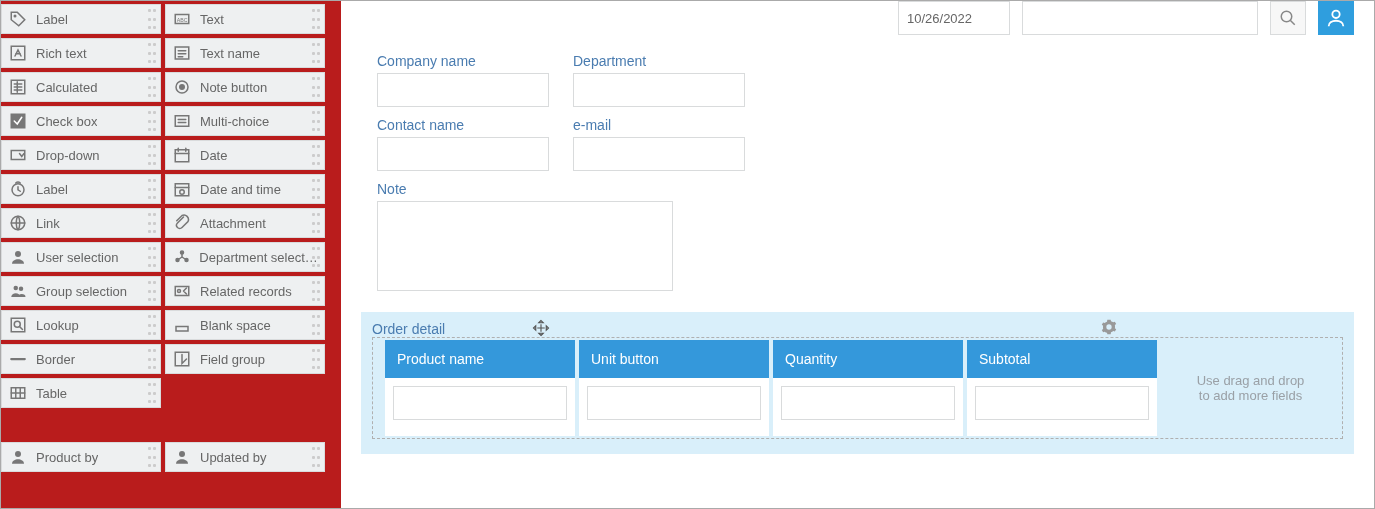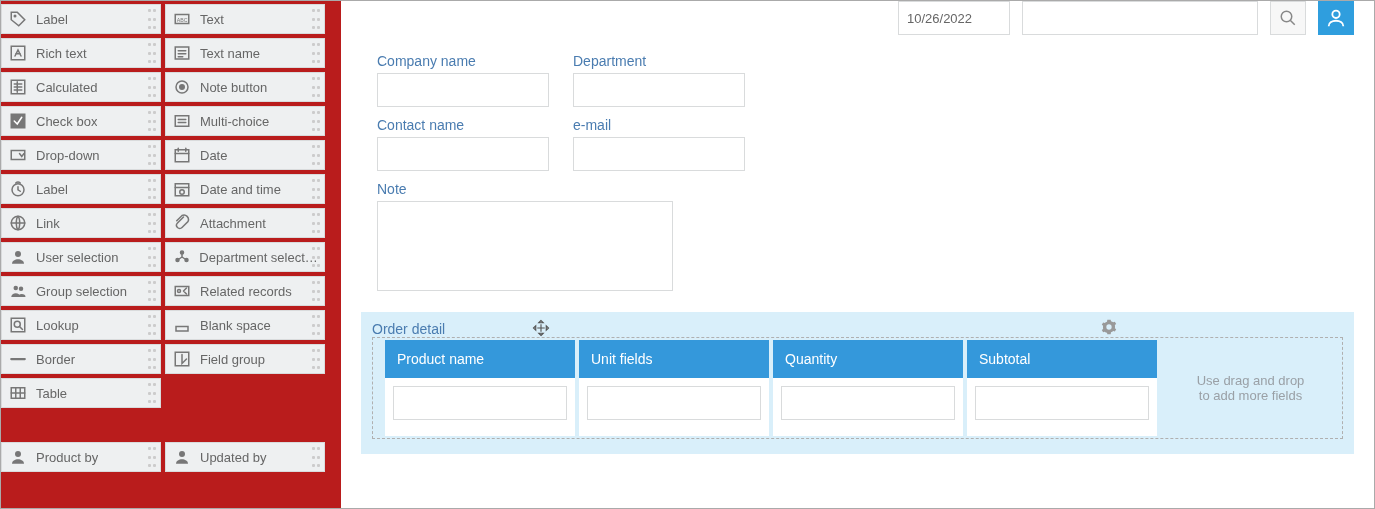--- a/index.html
+++ b/index.html
@@ -702,21 +702,21 @@
         </svg>
 
       <div class="table-wrap">
         <div class="row-handle"></div>
         <div class="table-cols" id="table-cols">
             <div class="tcol">
               <div class="thead">Product name</div>
               <div class="tcell"><input class="finput" style=""></div>
             </div>
             <div class="tcol">
-              <div class="thead">Unit fields</div>
+              <div class="thead">Unit button</div>
               <div class="tcell"><input class="finput" style=""></div>
             </div>
             <div class="tcol">
               <div class="thead">Quantity</div>
               <div class="tcell"><input class="finput" style=""></div>
             </div>
             <div class="tcol">
               <div class="thead">Subtotal</div>
               <div class="tcell"><input class="finput" style=""></div>
             </div>

